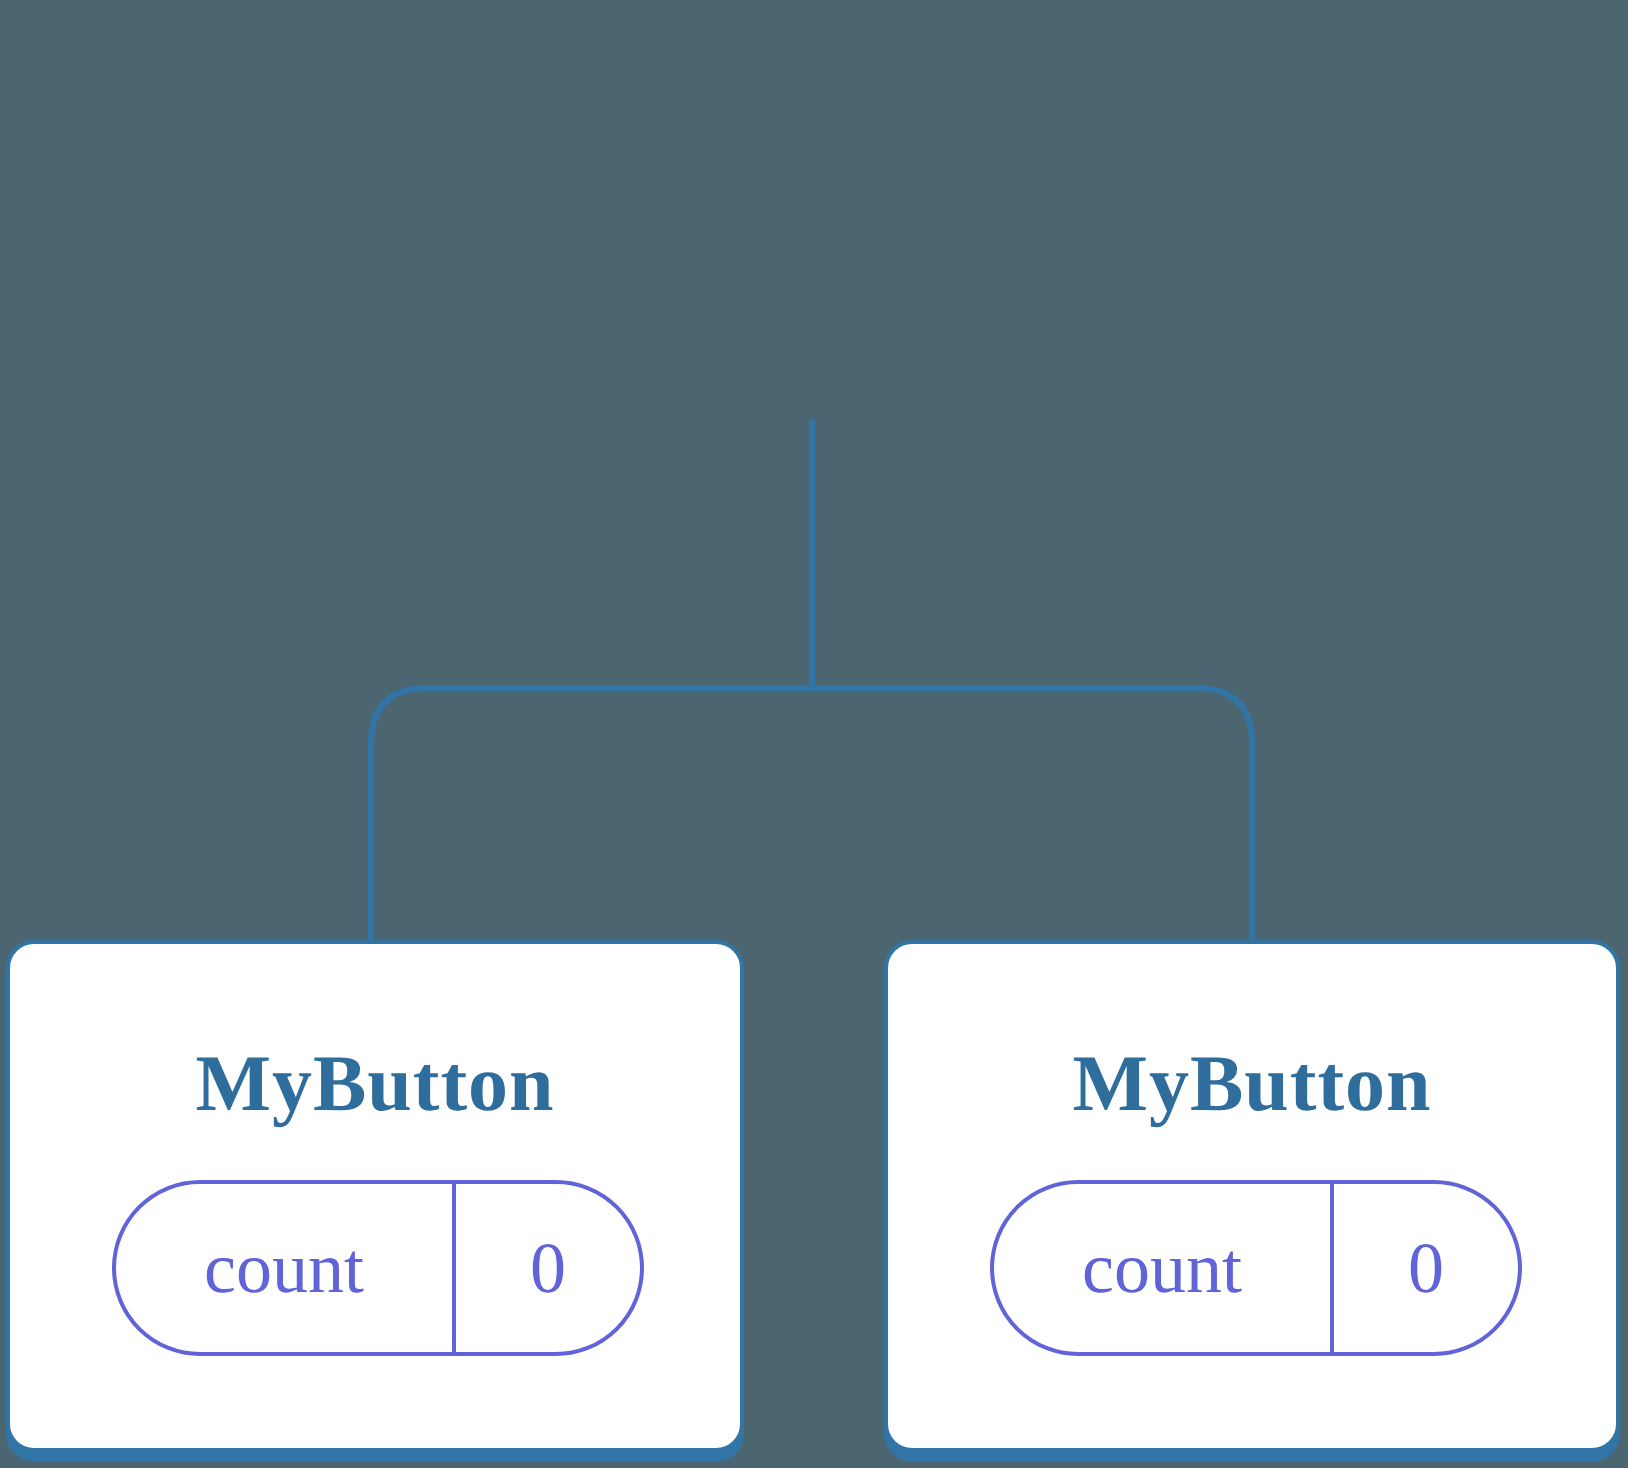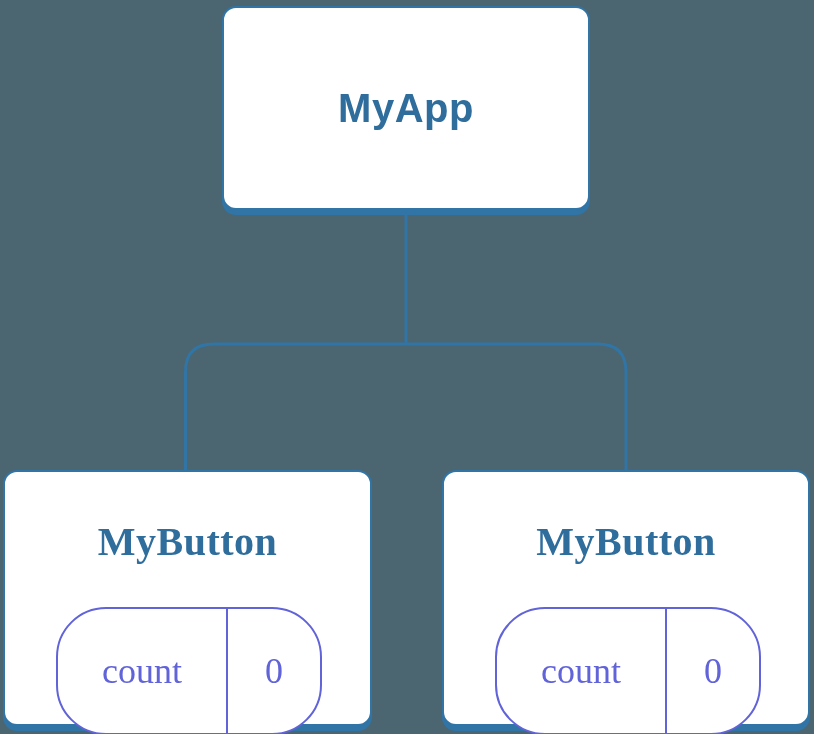--- a/index.html
+++ b/index.html
@@ -63,24 +63,24 @@
   .child-title {
     position: absolute;
     top: 46px;
     left: 0;
     width: 100%;
     text-align: center;
   }
   .state-pill {
     position: absolute;
     box-sizing: border-box;
-    top: 135px;
+    top: 118px;
     left: 51px;
     width: 266px;
-    height: 128px;
+    height: 88px;
     border: 2.5px solid var(--accent, #6163d8);
     border-radius: 50px;
     display: flex;
     align-items: stretch;
     color: var(--accent, #6163d8);
     background: var(--fill, #ffffff);
   }
   .pill-key {
     box-sizing: border-box;
     width: 170px;
@@ -101,23 +101,20 @@
 </head>
 <body>
 
 <div class="canvas">
 
   <svg class="connectors" viewBox="0 0 814 734" xmlns="http://www.w3.org/2000/svg">
     <path d="M406 210 L406 344"></path>
     <path d="M185.5 470 L185.5 372 Q185.5 344 213.5 344 L598 344 Q626 344 626 372 L626 470"></path>
   </svg>
 
-  <div class="node node-root">
-    <div class="node-title">MyApp</div>
-  </div>
 
   <div class="node node-child pos-left">
     <div class="node-title child-title">MyButton</div>
     <div class="state-pill">
       <div class="pill-key">count</div>
       <div class="pill-value">0</div>
     </div>
   </div>
 
   <div class="node node-child pos-right">

